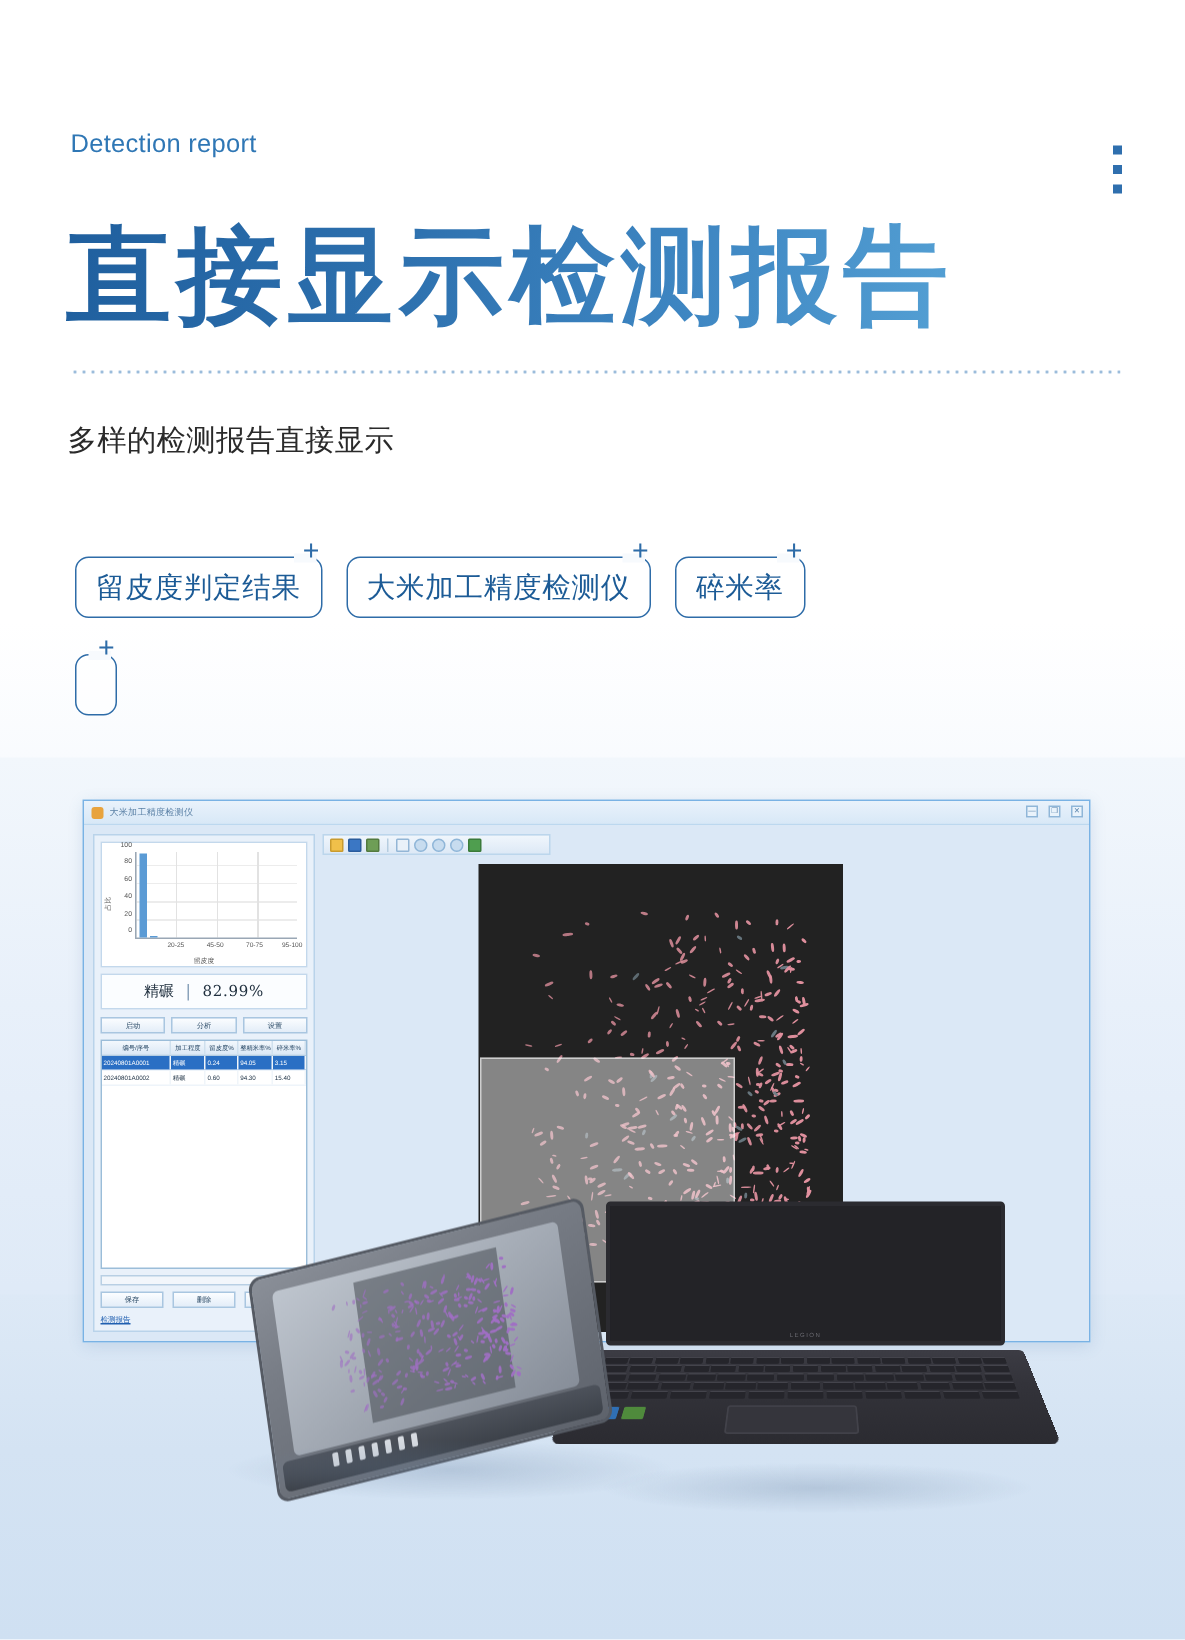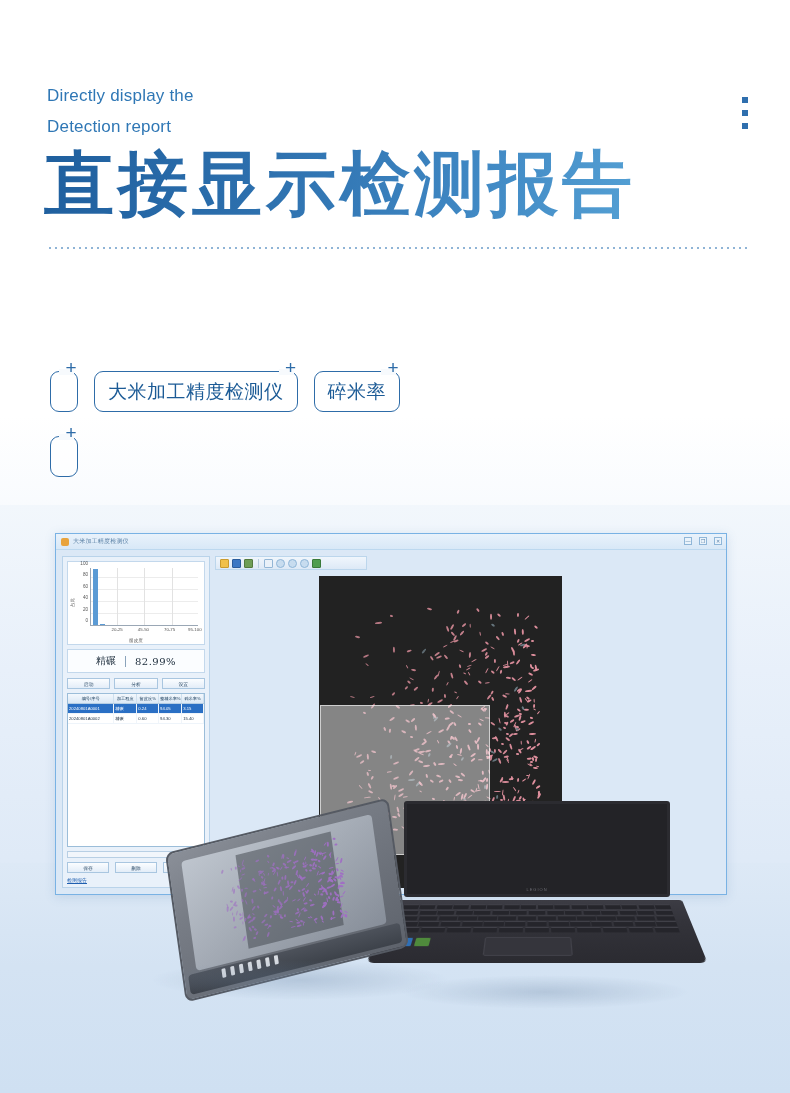--- a/index.html
+++ b/index.html
@@ -294,39 +294,40 @@
     position: absolute; border-radius: 50%;
     background: radial-gradient(ellipse at center, rgba(110,135,165,.30), rgba(110,135,165,0) 70%);
   }
 </style>
 </head>
 <body>
 
 <div class="page">
 
   <div class="eyebrow">
-    <div>Directly display the</div>
     <div>Detection report</div>
   </div>
 
   <div class="dots">
     <i></i>
     <i></i>
     <i></i>
   </div>
 
   <div class="headline">直接显示检测报告</div>
 
   <div class="divider"></div>
 
   <div class="subcopy">
+    <div>多样的检测报告直接显示</div>
   </div>
 
   <div class="pillrow r1">
     <div class="pill">
+      <span>留皮度判定结果</span>
       <span class="plus">+</span>
     </div>
     <div class="pill">
       <span>大米加工精度检测仪</span>
       <span class="plus">+</span>
     </div>
     <div class="pill">
       <span>碎米率</span>
       <span class="plus">+</span>
     </div>

